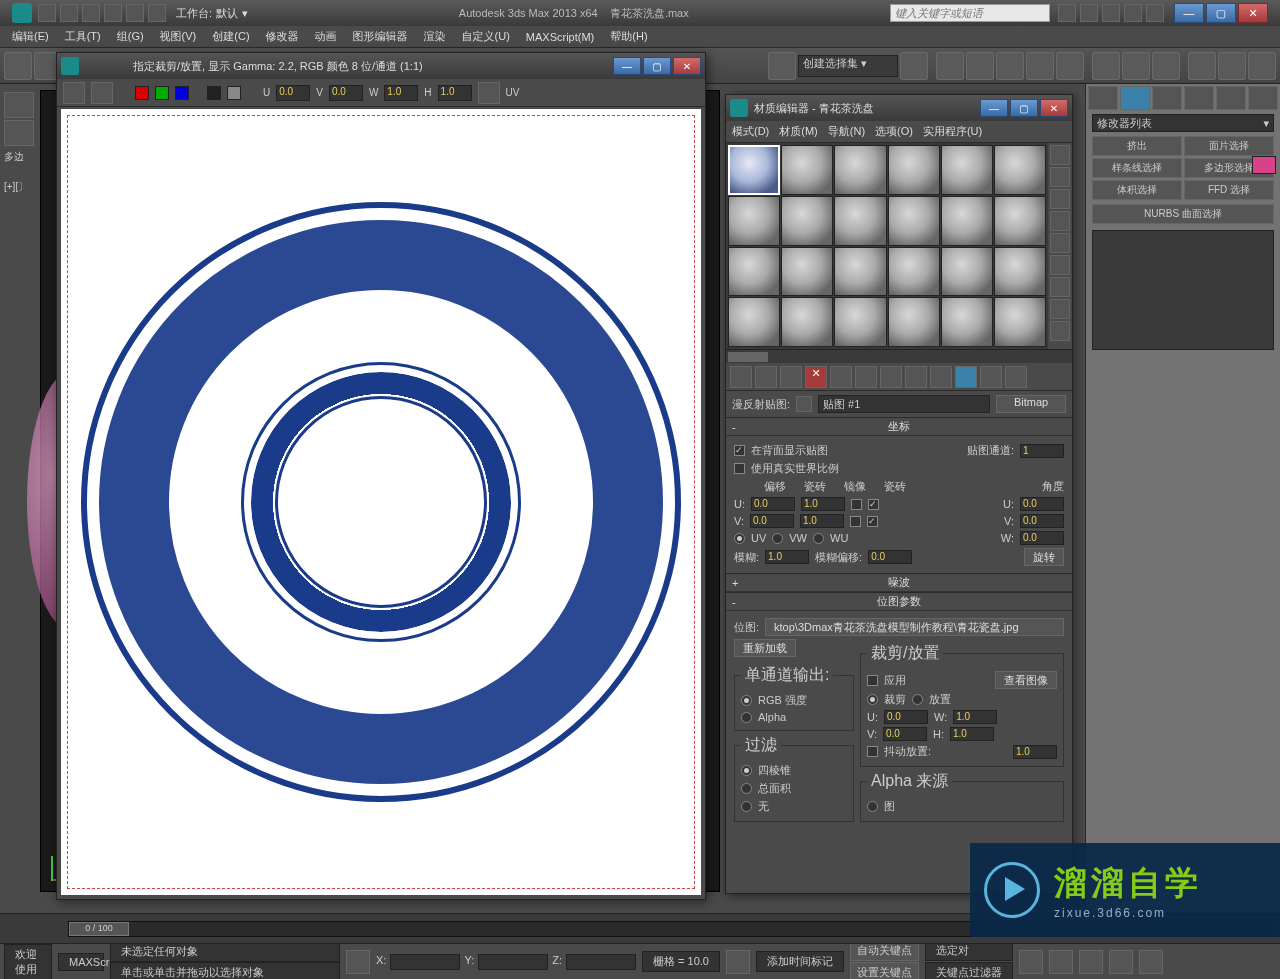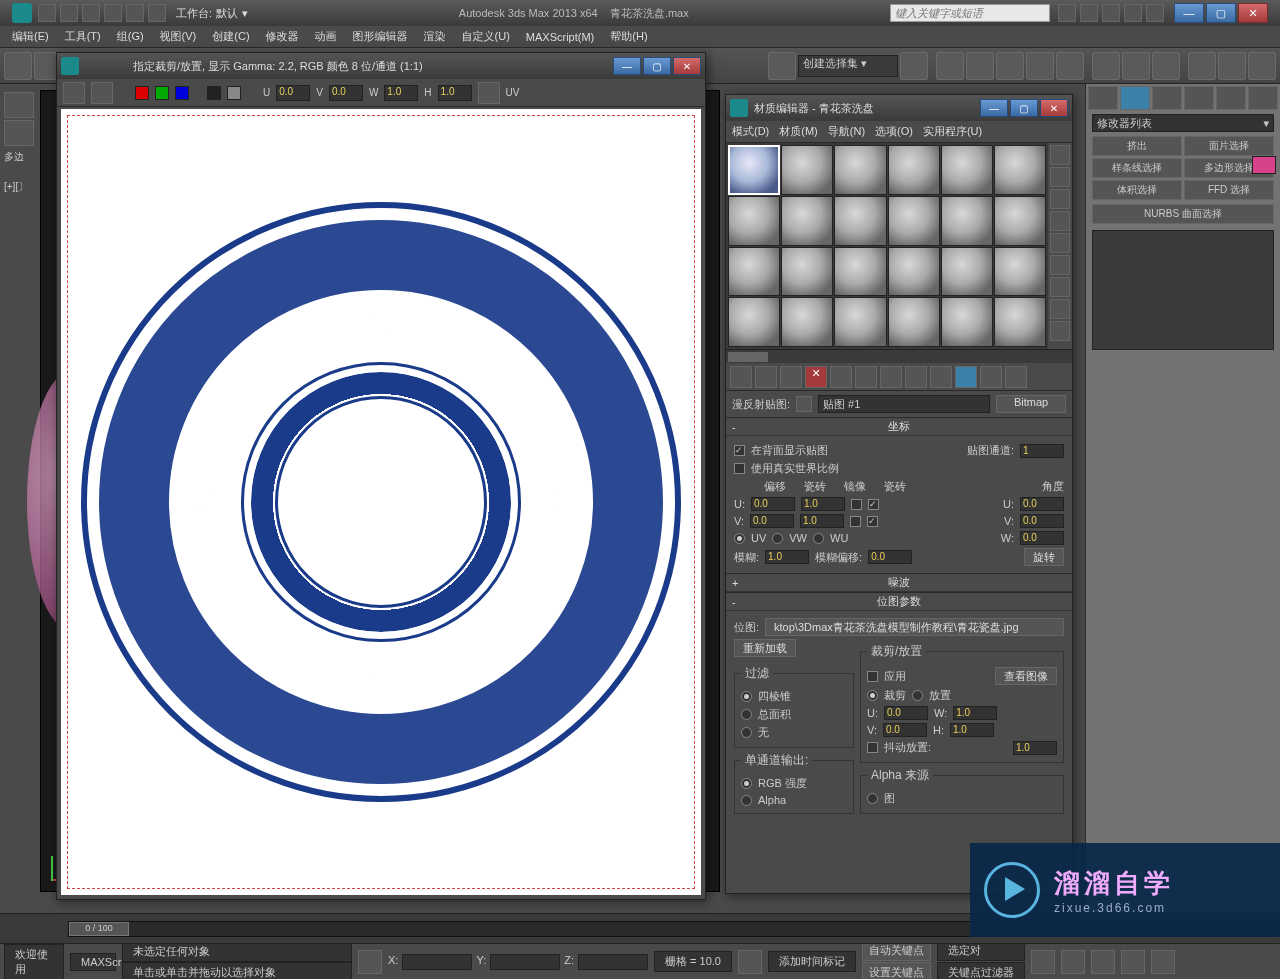--- a/index.html
+++ b/index.html
@@ -107,21 +107,21 @@
 .rowflex { display:flex; align-items:center; gap:6px; margin:3px 0; }
 .radio { width:11px; height:11px; border-radius:50%; border:1px solid #888; background:#333; display:inline-block; flex-shrink:0;}
 .radio.on::after { content:''; display:block; width:5px; height:5px; background:#ccc; border-radius:50%; margin:2px; }
 .chk { width:11px; height:11px; border:1px solid #888; background:#333; display:inline-block; flex-shrink:0; }
 .chk.on::after { content:'✓'; color:#ccc; font-size:9px; line-height:9px; display:block; }
 .droplist { height:16px; background:#ddd; border:1px solid #222; color:#000; padding:0 14px 0 4px; position:relative; font-size:10px; }
 .droplist::after { content:'▼'; position:absolute; right:2px; top:1px; font-size:8px; }
 .numspin { width:44px; height:14px; background:#333; border:1px solid #222; color:#e8cf5a; padding:0 2px; font-size:10px; display:inline-block; }
 .btn { background:#555; border:1px solid #666; color:#ddd; padding:1px 8px; height:18px; }
 fieldset { border:1px solid #333; padding:4px 6px; margin:4px 0; }
-fieldset legend { color:#ccc; padding:0 4px; font-size:12px; }
+fieldset legend { color:#ccc; padding:0 4px; font-size:16px; }
 
 
 .cmdpanel { position:absolute; right:0; top:0; width:195px; bottom:0; background:#737373; border-left:1px solid #2a2a2a; }
 .cmdtabs { height:28px; display:flex; padding:2px; gap:2px; }
 .cmdtabs .ct { flex:1; background:#555; border:1px solid #666; }
 .cmdtabs .ct.active { background:#3a82aa; }
 .cmdpanel .cdd { margin:2px 6px; height:18px; background:#333; border:1px solid #222; color:#ccc; padding:0 4px; display:flex; align-items:center; justify-content:space-between; }
 .cmdpanel .cpgrid { display:grid; grid-template-columns:1fr 1fr; gap:2px; padding:2px 6px; }
 .cmdpanel .cpgrid div { background:#555; border:1px solid #666; text-align:center; padding:2px 0; color:#ccc; font-size:10px; }
 .cmdpanel .stack { margin:4px 6px; height:120px; background:#3a3a3a; border:1px solid #222; }
@@ -136,21 +136,21 @@
 .statusbar .sbox { background:#333; border:1px solid #222; padding:2px 10px; color:#ccc; }
 .statusbar .sbtn { width:24px; height:24px; background:#555; border:1px solid #666; flex-shrink:0; }
 .statusbar .coords { display:flex; gap:4px; }
 .statusbar .coords .cf { width:70px; height:16px; background:#333; border:1px solid #222; color:#e8cf5a; padding:0 2px; }
 .statusbar .autokey { background:#555; border:1px solid #666; padding:2px 6px; }
 
 
 .watermark { position:absolute; right:0; bottom:42px; width:310px; height:94px; background:rgba(8,40,72,.92); display:flex; align-items:center; padding:0 14px; gap:14px; }
 .watermark .wmlogo { width:56px; height:56px; border:3px solid #5ab4e0; border-radius:50%; position:relative; }
 .watermark .wmlogo::after { content:''; position:absolute; left:18px; top:12px; width:0; height:0; border-left:20px solid #5ab4e0; border-top:12px solid transparent; border-bottom:12px solid transparent; }
-.watermark .wmtext .big { font-size:26px; color:#f0abfc; font-weight:bold; letter-spacing:4px; }
+.watermark .wmtext .big { font-size:33px; color:#84cc16; font-weight:bold; letter-spacing:4px; }
 .watermark .wmtext .small { font-size:12px; color:#9ac; letter-spacing:2px; }
 
 
 .vstrip { position:absolute; left:0; top:84px; width:8px; bottom:66px; background:#aa8a3a; }
 
 .viewport-bg .pinkball { position:absolute; left:-14px; top:280px; width:90px; height:260px; background:radial-gradient(ellipse at 30% 40%,#e8a8d0,#b05a90 60%,#603050); border-radius:50%; opacity:.7; }
 
 </style>
 </head>
 <body>
@@ -445,43 +445,43 @@
         </div>
       <div class="rollout-body">
         <div class="rowflex">
           <span>位图:</span>
           <span class="btn" style="flex:1;text-align:left;overflow:hidden">ktop\3Dmax青花茶洗盘模型制作教程\青花瓷盘.jpg</span>
         </div>
         <div class="rowflex" style="align-items:flex-start">
           <div style="flex:0 0 120px">
             <div class="btn" style="display:inline-block;margin-bottom:4px">重新加载</div>
             <fieldset>
+              <legend>单通道输出:</legend>
+              <div class="rowflex">
+                  <span class="radio on"></span>
+                  <span>RGB 强度</span>
+                </div>
+              <div class="rowflex">
+                  <span class="radio"></span>
+                  <span>Alpha</span>
+                </div>
+            </fieldset>
+            <fieldset>
               <legend>过滤</legend>
               <div class="rowflex">
                   <span class="radio on"></span>
                   <span>四棱锥</span>
                 </div>
               <div class="rowflex">
                   <span class="radio"></span>
                   <span>总面积</span>
                 </div>
               <div class="rowflex">
                   <span class="radio"></span>
                   <span>无</span>
-                </div>
-            </fieldset>
-            <fieldset>
-              <legend>单通道输出:</legend>
-              <div class="rowflex">
-                  <span class="radio on"></span>
-                  <span>RGB 强度</span>
-                </div>
-              <div class="rowflex">
-                  <span class="radio"></span>
-                  <span>Alpha</span>
                 </div>
             </fieldset>
           </div>
           <div style="flex:1">
             <fieldset>
               <legend>裁剪/放置</legend>
               <div class="rowflex">
                 <span class="chk"></span>
                   <span>应用</span>
                 <span class="btn" style="margin-left:auto">查看图像</span>
@@ -561,21 +561,21 @@
 </div>
 
 <div class="timeline">
   <div style="width:60px"></div>
   <div class="tlslider">
     <div class="tlthumb">0 / 100</div>
   </div>
 </div>
 
 <div class="statusbar">
-  <div class="sbox" style="width:60px">欢迎使用</div>
+  <div class="sbox" style="width:48px">欢迎使用</div>
   <div class="sbox" style="width:46px">MAXScr</div>
   <div style="display:flex;flex-direction:column;width:230px">
     <div class="sbox">未选定任何对象</div>
     <div class="sbox">单击或单击并拖动以选择对象</div>
   </div>
   <div class="sbtn"></div>
   <div class="coords">
     <span>X:</span>
       <input class="cf" style="">
     <span>Y:</span>

